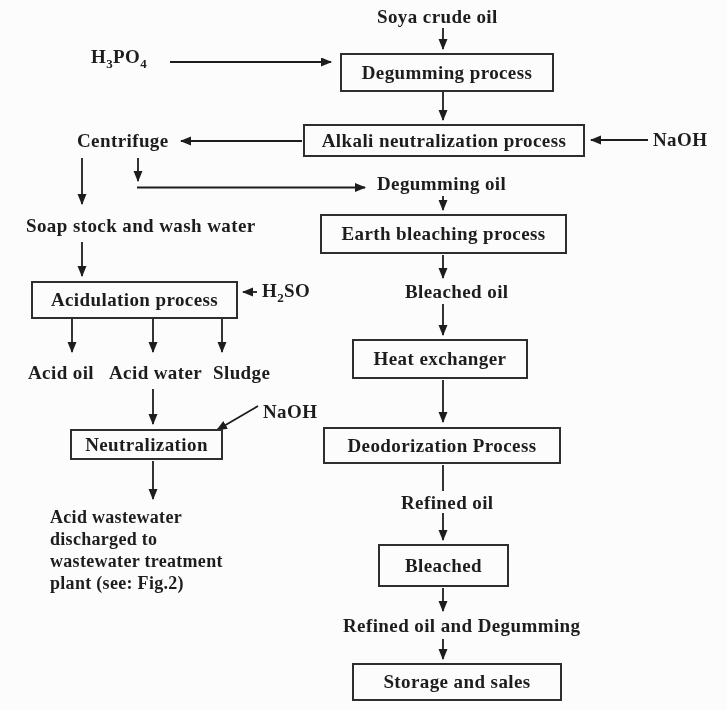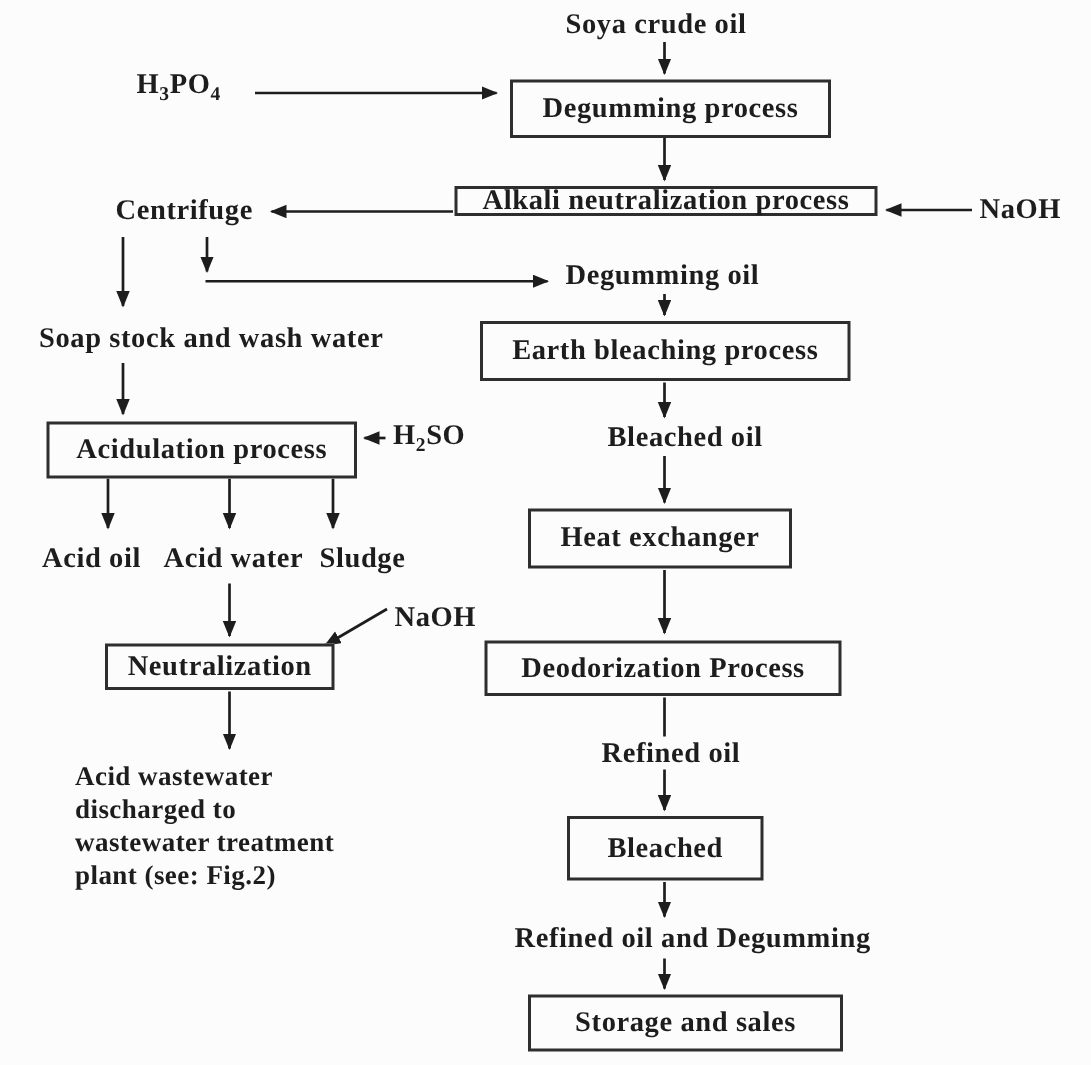--- a/index.html
+++ b/index.html
@@ -125,21 +125,21 @@
 
   <div class="note" style="left:50px; top:506px;">
     <div>Acid wastewater</div>
     <div>discharged to</div>
     <div>wastewater treatment</div>
     <div>plant (see:  Fig.2)</div>
   </div>
 
   <div class="box" style="left:340px; top:53px; width:214px; height:39px;">Degumming process</div>
 
-  <div class="box" style="left:303px; top:124px; width:282px; height:20px;">Alkali neutralization process</div>
+  <div class="box" style="left:303px; top:124px; width:282px; height:33px;">Alkali neutralization process</div>
 
   <div class="box" style="left:320px; top:214px; width:247px; height:40px;">Earth bleaching process</div>
 
   <div class="box" style="left:323px; top:427px; width:238px; height:37px;">Deodorization Process</div>
 
   <div class="box" style="left:352px; top:339px; width:176px; height:40px;">Heat exchanger</div>
 
   <div class="box" style="left:378px; top:544px; width:131px; height:43px;">Bleached</div>
 
   <div class="box" style="left:352px; top:663px; width:210px; height:38px;">Storage and sales</div>

